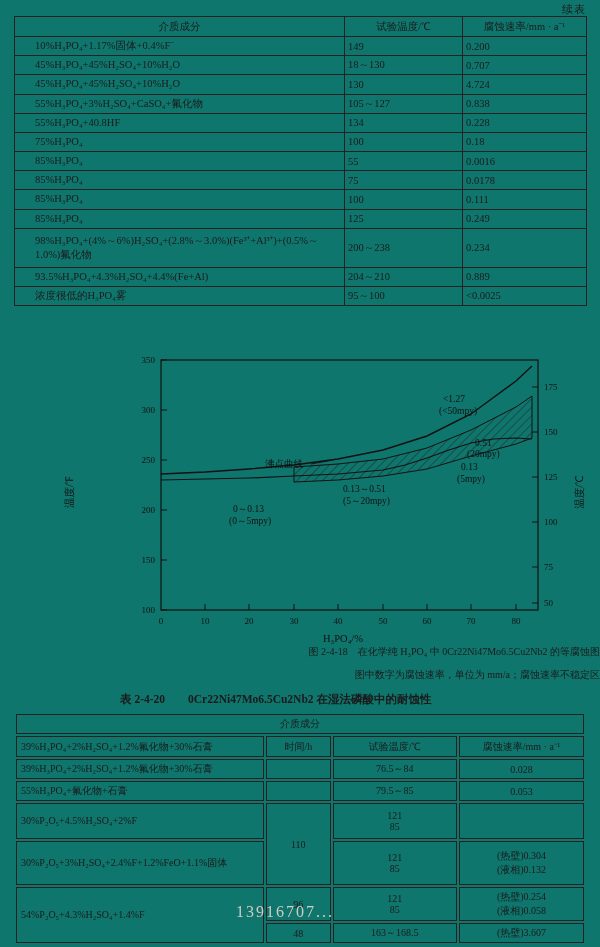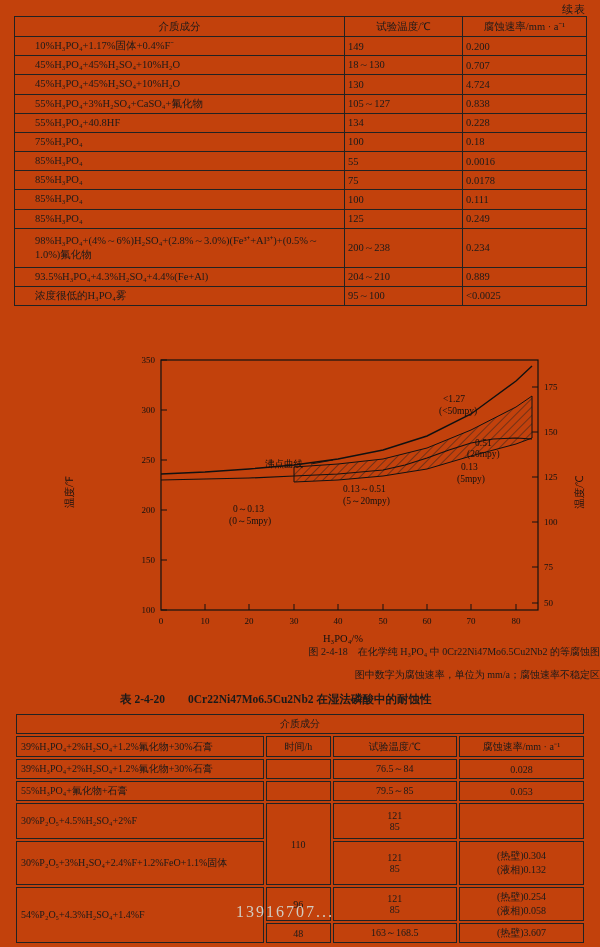--- a/index.html
+++ b/index.html
@@ -12,21 +12,21 @@
     height: 947px;
     position: relative;
     font-family: "Liberation Serif", serif;
     color: #1a1a1a;
     overflow: hidden;
   }
   .page {
     position: relative;
     width: 600px;
     height: 947px;
-    background: #c2410c;
+    background: #0f766e;
   }
 
   
   .cont-label {
     position: absolute;
     right: 14px;
     top: 2px;
     font-size: 11px;
     letter-spacing: 1px;
   }

